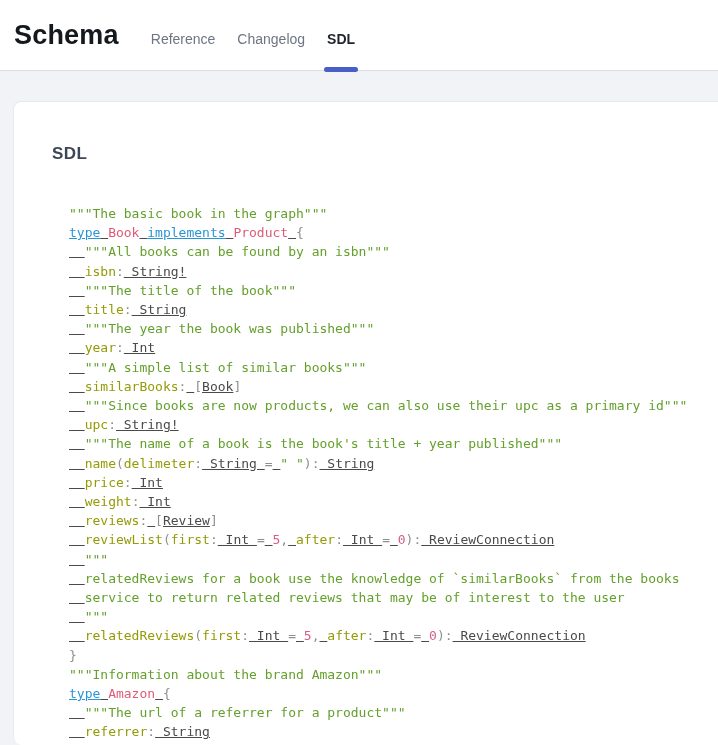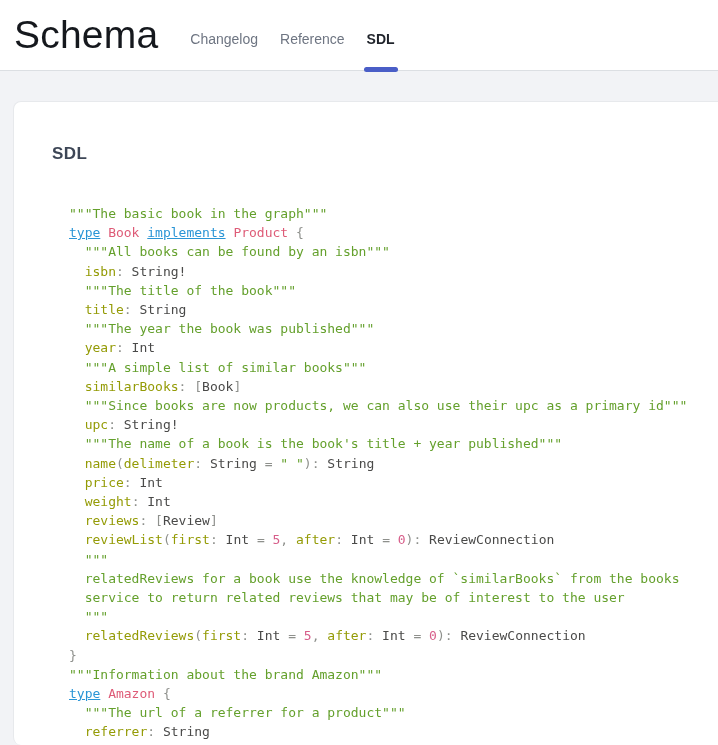--- a/index.html
+++ b/index.html
@@ -13,22 +13,22 @@
   .header {
     height: 71px;
     background: #ffffff;
     border-bottom: 1px solid var(--headerBorder, #dcdfe3);
     display: flex;
     align-items: center;
     padding-left: 14px;
     position: relative;
   }
   .page-title {
-    font-size: 39px;
-    font-weight: 400;
+    font-size: 27px;
+    font-weight: 700;
     color: var(--titleColor, #15181d);
     letter-spacing: 0.2px;
   }
   .tabs {
     display: flex;
     align-items: center;
     margin-left: 32px;
     margin-top: 7px;
     gap: 22px;
     height: 100%;
@@ -83,39 +83,39 @@
   
   .code {
     margin-left: 17px;
     font-family: "DejaVu Sans Mono", "Liberation Mono", monospace;
     font-size: 13px;
     line-height: 19.2px;
     white-space: pre;
     color: var(--plain, #4a4a49);
   }
   .code-line { min-height: 19.2px; }
-  .tok-t { color: var(--plain, #4a4a49); }
+  .tok-t { color: var(--plain, #4a4a49); text-decoration: underline; }
   .tok-k { color: var(--keyword, #2a95d6); text-decoration: underline; }
   .tok-c { color: var(--typeName, #de5b77); }
   .tok-a { color: var(--attrName, #949b06); }
   .tok-s { color: var(--string, #64a02c); }
   .tok-p { color: var(--punctuation, #8e908c); }
   .tok-n { color: var(--number, #d75e8a); }
 </style>
 </head>
 <body>
 
 <div class="header">
   <h1 class="page-title">Schema</h1>
   <nav class="tabs">
     <div class="tab">
-      <span>Changelog</span>
+      <span>Reference</span>
     </div>
     <div class="tab">
-      <span>Reference</span>
+      <span>Changelog</span>
     </div>
     <div class="tab active">
       <span>SDL</span>
       <span class="tab-underline"></span>
     </div>
   </nav>
 </div>
 
 <div class="main">
   <div class="card">

